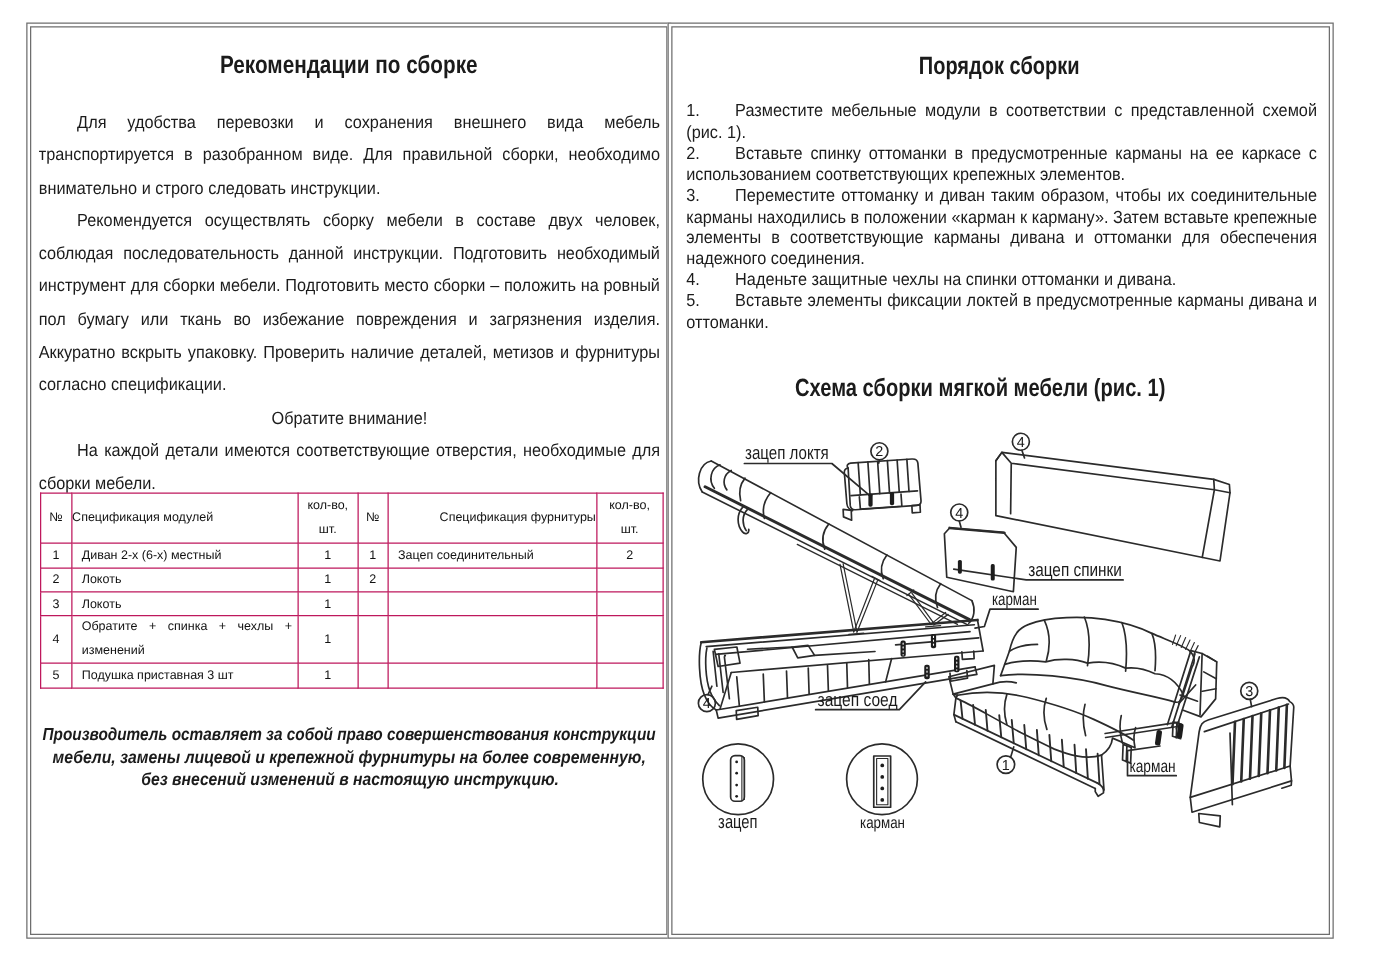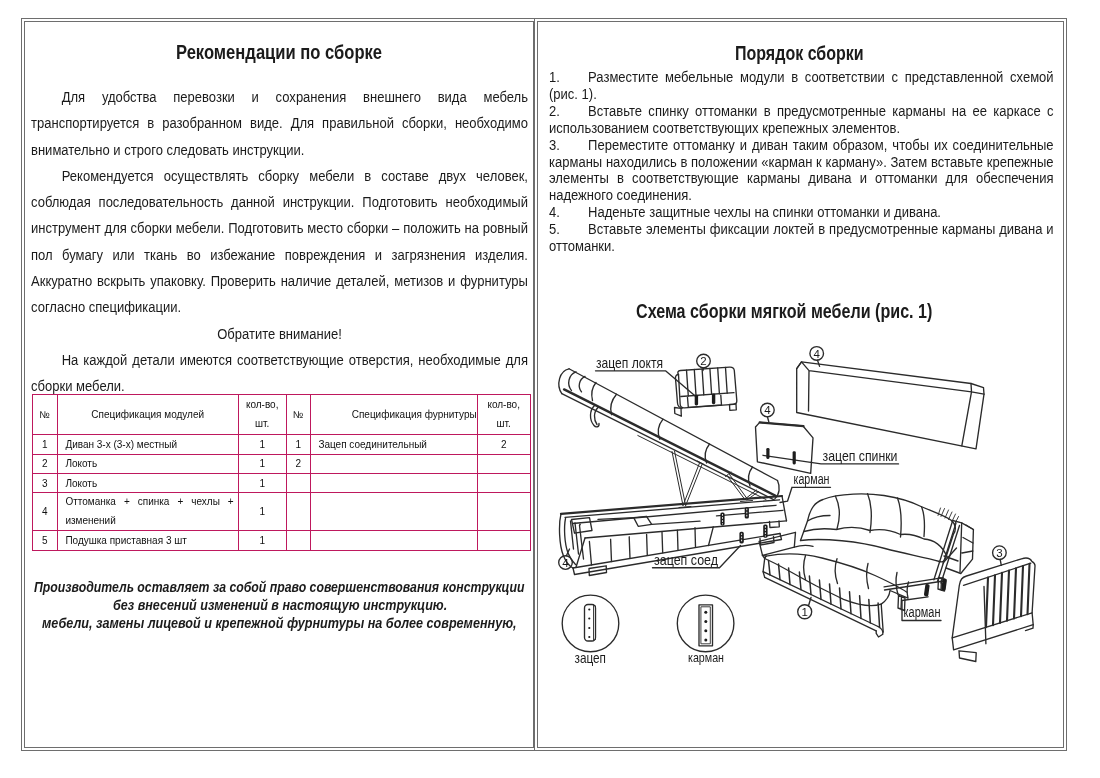--- a/index.html
+++ b/index.html
@@ -48,30 +48,30 @@
         <col style="width:181px">
         <col style="width:48px">
         <col style="width:24px">
         <col style="width:167px">
         <col style="width:53px">
       </colgroup>
 
   <tbody>
         <tr style="height:40px;">
     <td style="text-align:center;">№</td>
-    <td style="text-align:center;">Спецификация модулей</td>
+    <td style="text-align:left;">Спецификация модулей</td>
     <td style="text-align:center;line-height:19.4px;">кол-во,<br>шт.</td>
     <td style="text-align:center;">№</td>
     <td style="text-align:right;">Спецификация фурнитуры</td>
     <td style="text-align:center;line-height:19.4px;">кол-во,<br>шт.</td>
   </tr>
 
   <tr style="height:20px;">
     <td style="text-align:center;">1</td>
-    <td style="padding-left:7.7px;">Диван 3-х (3-х) местный</td>
+    <td style="padding-left:7.7px;">Диван 2-х (6-х) местный</td>
     <td style="text-align:center;">1</td>
     <td style="text-align:center;">1</td>
     <td style="padding-left:7.7px;">Зацеп соединительный</td>
     <td style="text-align:center;">2</td>
   </tr>
 
   <tr style="height:19.4px;">
     <td style="text-align:center;">2</td>
     <td style="padding-left:7.7px;">Локоть</td>
     <td style="text-align:center;">1</td>
@@ -85,21 +85,21 @@
     <td style="padding-left:7.7px;">Локоть</td>
     <td style="text-align:center;">1</td>
     <td></td>
     <td></td>
     <td></td>
   </tr>
 
   <tr style="height:38.3px;">
     <td style="text-align:center;">4</td>
     <td style="padding-left:7.7px;padding-right:4px;line-height:18.5px;">
-      <div class="jl">Оттоманка + спинка + чехлы +</div>
+      <div class="jl">Обратите + спинка + чехлы +</div>
       <div>изменений</div>
     </td>
     <td style="text-align:center;">1</td>
     <td></td>
     <td></td>
     <td></td>
   </tr>
 
   <tr style="height:20px;">
     <td style="text-align:center;">5</td>
@@ -108,27 +108,27 @@
     <td></td>
     <td></td>
     <td></td>
   </tr>
 </tbody>
     </table>
 </div>
 
 <div class="abs" style="left:31px;top:577.8px;width:497px;font-size:14px;line-height:18px;font-weight:bold;font-style:italic;">
   <div style="white-space:nowrap;padding-left:3.2px;text-align:center;"><span style="display:inline-block;transform:scaleX(0.877);transform-origin:0 50%;">Производитель оставляет за собой право совершенствования конструкции</span></div>
+  <div style="white-space:nowrap;padding-left:11.2px;"><span style="display:inline-block;transform:scaleX(0.901);transform-origin:0 50%;">мебели, замены лицевой и крепежной фурнитуры на более современную,</span></div>
   <div style="white-space:nowrap;padding-left:81.5px;"><span style="display:inline-block;transform:scaleX(0.896);transform-origin:0 50%;">без внесений изменений в настоящую инструкцию.</span></div>
-  <div style="white-space:nowrap;padding-left:11.2px;"><span style="display:inline-block;transform:scaleX(0.901);transform-origin:0 50%;">мебели, замены лицевой и крепежной фурнитуры на более современную,</span></div>
 </div>
 
 <div class="abs ttl" style="left:735.3px;top:43px;font-size:20px;line-height:20px;transform:scaleX(0.801);transform-origin:0 50%;">Порядок сборки</div>
 
-<div class="abs" style="left:549px;top:69px;width:542.6px;font-size:14px;line-height:16.9px;">
+<div class="abs" style="left:549px;top:80px;width:542.6px;font-size:14px;line-height:16.9px;">
   <div class="jl cx"><span class="num">1.</span>Разместите мебельные модули в соответствии с представленной схемой</div>
   <div class="ll cx">(рис. 1).</div>
   <div class="jl cx"><span class="num">2.</span>Вставьте спинку оттоманки в предусмотренные карманы на ее каркасе с</div>
   <div class="ll cx">использованием соответствующих крепежных элементов.</div>
   <div class="jl cx"><span class="num">3.</span>Переместите оттоманку и диван таким образом, чтобы их соединительные</div>
   <div class="jl cx">карманы находились в положении «карман к карману». Затем вставьте крепежные</div>
   <div class="jl cx">элементы в соответствующие карманы дивана и оттоманки для обеспечения</div>
   <div class="ll cx">надежного соединения.</div>
   <div class="ll cx"><span class="num">4.</span>Наденьте защитные чехлы на спинки оттоманки и дивана.</div>
   <div class="jl cx"><span class="num">5.</span>Вставьте элементы фиксации локтей в предусмотренные карманы дивана и</div>

